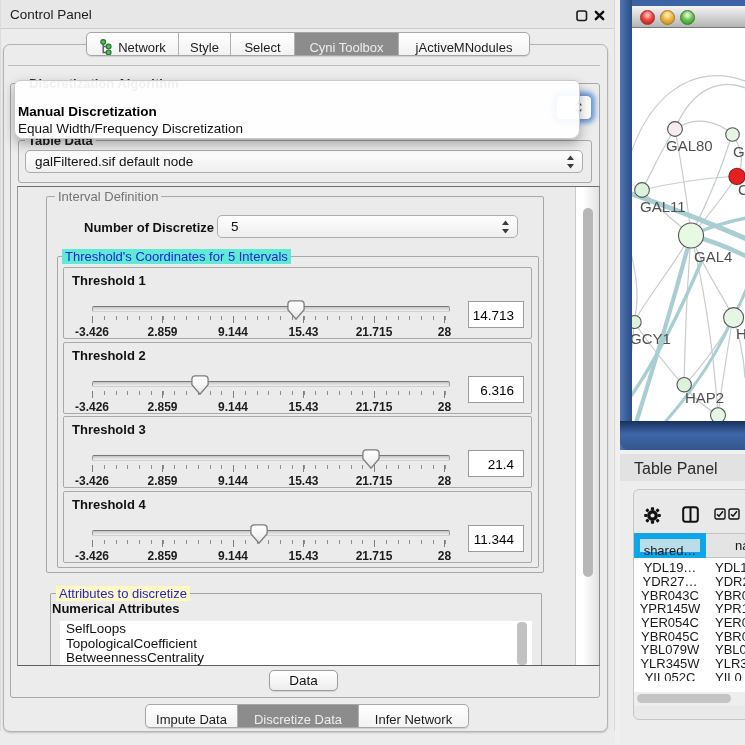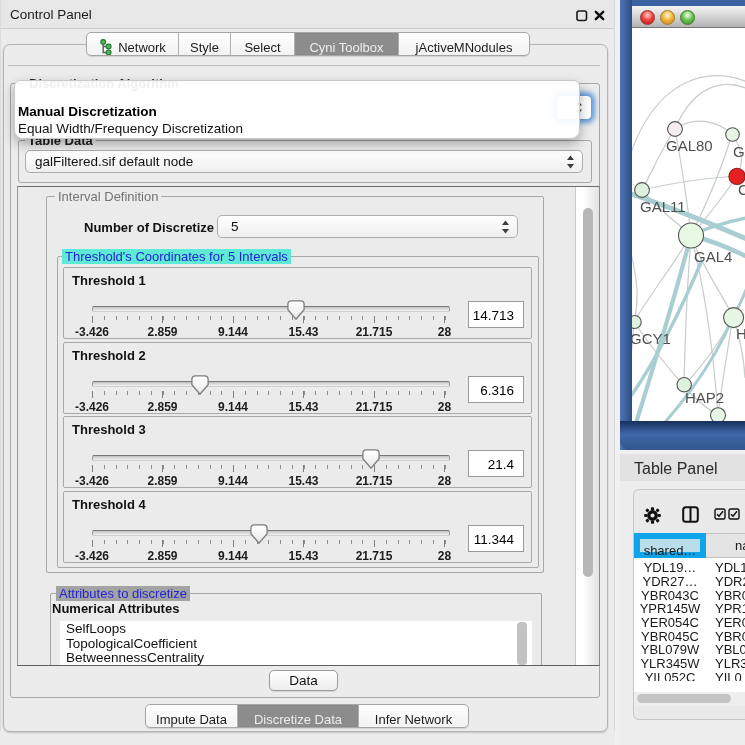--- a/index.html
+++ b/index.html
@@ -194,21 +194,21 @@
 <span class="slbl" style="left:169px">9.144</span>
 <span class="slbl" style="left:239.5px">15.43</span>
 <span class="slbl" style="left:310px">21.715</span>
 <span class="slbl" style="left:380.5px">28</span>
 <svg class="thumb" style="left:185.5px" width="18" height="20" viewBox="0 0 18 20">
         <path d="M0.9 4.2 Q0.9 0.9 4.4 0.9 L13.6 0.9 Q17.1 0.9 17.1 4.2 L17.1 9.7 L9 19.2 L0.9 9.7 Z" fill="url(#tg)" stroke="#7c7c7c" stroke-width="1.3"></path>
       </svg>
 <div class="vbox">11.344</div>
 </div>
 <div class="abs" style="left:50px;top:593px;width:492px;height:72px;border:1px solid #a6a6a6;border-bottom:none;border-radius:2px 2px 0 0;box-sizing:border-box"></div>
-<span class="gtitle" style="left:56px;top:586px;color:#2323d6;background:#a3a3a3">Attributes to discretize</span>
+<span class="gtitle" style="left:56px;top:586px;color:#2323d6;background:#fef9c3">Attributes to discretize</span>
 <span class="abs bold" style="left:52px;top:601px;font-size:13px;color:#111">Numerical Attributes</span>
 <div class="abs" style="left:60px;top:621px;width:472px;height:44px;background:#fff;overflow:hidden;font-size:13.5px;color:#111">
       <div style="padding:1px 0 8px 6px;line-height:14.7px">SelfLoops<br>TopologicalCoefficient<br>BetweennessCentrality</div>
     </div>
 <div class="abs" style="left:517px;top:622px;width:10px;height:43px;background:#c2c2c2;border-radius:4px"></div>
 <div class="abs btn" style="left:269px;top:670px;width:67px;height:19px;line-height:19px">Data</div>
 <div class="abs seg" style="left:145px;top:704px;width:322px">
       <div style="width:91px">Impute Data</div>
       <div style="width:121px" class="sel">Discretize Data</div>
       <div style="width:110px">Infer Network</div>

